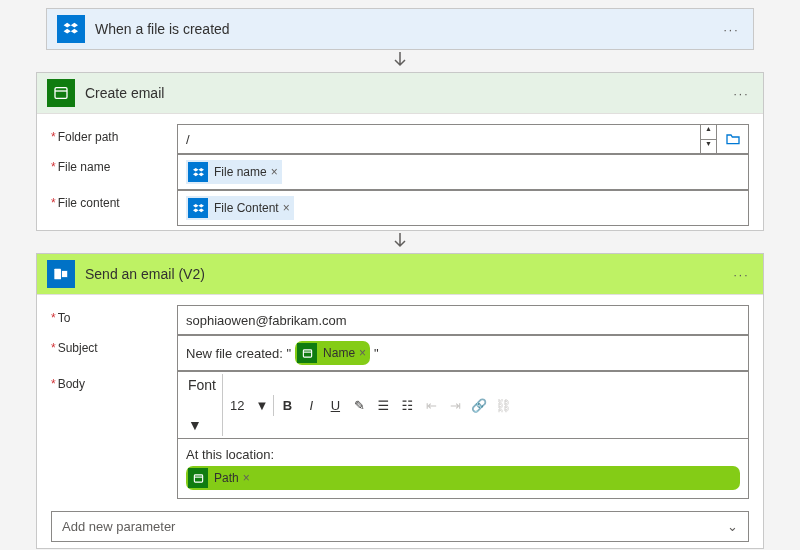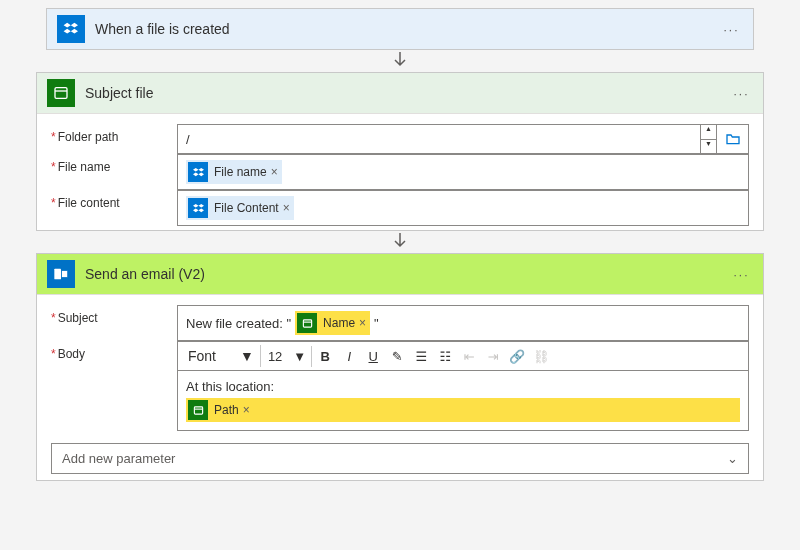--- a/index.html
+++ b/index.html
@@ -22,27 +22,27 @@
   .field-label { width: 126px; padding-top: 6px; font-size: 12px; }
   .req::before { content: "*"; color: #d13438; margin-right: 2px; }
   .field-value { flex: 1; }
   .input-wrap { display: flex; }
   .input-box { flex: 1; border: 1px solid #8a8886; padding: 5px 8px; min-height: 30px; display: flex; align-items: center; flex-wrap: wrap; gap: 4px; }
   .stepper { width: 16px; display: flex; flex-direction: column; border: 1px solid #8a8886; border-left: none; }
   .stepper div { flex: 1; font-size: 7px; text-align: center; line-height: 1; border-bottom: 1px solid #8a8886; cursor: pointer; }
   .stepper div:last-child { border-bottom: none; }
   .folder-btn { width: 32px; border: 1px solid #8a8886; border-left: none; display: flex; align-items: center; justify-content: center; cursor: pointer; color: #0078d4; }
   .token { display: inline-flex; align-items: center; background: #deecf9; padding: 2px 4px 2px 2px; font-size: 12px; }
-  .token-green { background: #fde047; }
+  .token-green { background: #84cc16; border-radius: 7px; }
   .token .tico { width: 20px; height: 20px; margin-right: 6px; display: flex; align-items: center; justify-content: center; }
   .token .tx { color: #605e5c; margin-left: 4px; cursor: pointer; }
   .footer-line { font-size: 11.5px; color: #605e5c; padding: 4px 14px 10px; }
   .footer-line a { color: #0078d4; cursor: pointer; }
   .toolbar { border: 1px solid #8a8886; display: flex; align-items: center; padding: 2px 4px; gap: 2px; }
-  .tb-font { border: none; font-size: 14px; padding: 3px 6px; display: flex; gap: 24px; border-right: 1px solid #c8c8c8; }
+  .tb-font { border: none; font-size: 14px; padding: 3px 6px; display: flex; gap: 24px; border-right: 1px solid #c8c8c8; flex-direction: column; }
   .tb-size { padding: 3px 5px; display: flex; gap: 11px; border-right: 1px solid #c8c8c8; font-size: 13px; }
   .tb-btn { width: 22px; height: 24px; display: flex; align-items: center; justify-content: center; cursor: pointer; color: #323130; }
   .tb-btn.dis { color: #c8c6c4; }
   .body-editor { border: 1px solid #8a8886; border-top: none; padding: 8px; min-height: 38px; display: flex; flex-wrap: wrap; gap: 4px; flex-direction: column; }
   .full-select { border: 1px solid #8a8886; padding: 7px 10px; display: flex; justify-content: space-between; margin: 8px 14px 6px; cursor: pointer; font-size: 13px; color: #605e5c; }
   svg { display: block; }
 </style>
 </head>
 <body>
 
@@ -67,21 +67,21 @@
   </div>
 
   <div class="card">
     <div class="card-header hdr-action-green">
       <div class="icon-box icon-green">
         <svg width="16" height="16" viewBox="0 0 24 24" fill="none" stroke="#fff" stroke-width="2">
             <rect x="3" y="4" width="18" height="16" rx="2"></rect>
             <path d="M3 9h18"></path>
           </svg>
       </div>
-      <div class="card-title">Subject file</div>
+      <div class="card-title">Create email</div>
       <div class="menu-dots">···</div>
     </div>
     <div class="card-body">
       <div class="field-row">
         <div class="field-label req">Folder path</div>
         <div class="field-value input-wrap">
           <div class="input-box">
               <span>/</span>
             </div>
           <div class="stepper">
@@ -142,20 +142,28 @@
         <svg width="16" height="16" viewBox="0 0 24 24" fill="#fff">
             <rect x="2" y="4" width="10" height="16" rx="1"></rect>
             <rect x="13" y="7" width="9" height="10" fill="#fff" stroke="#0072c6"></rect>
           </svg>
       </div>
       <div class="card-title">Send an email (V2)</div>
       <div class="menu-dots">···</div>
     </div>
     <div class="card-body">
       <div class="field-row">
+        <div class="field-label req">To</div>
+        <div class="field-value">
+            <div class="input-box">
+              <span>sophiaowen@fabrikam.com</span>
+            </div>
+          </div>
+      </div>
+      <div class="field-row">
         <div class="field-label req">Subject</div>
         <div class="field-value">
             <div class="input-box">
           <span>New file created: "</span>
           <span class="token token-green">
             <span class="tico icon-green">
                   <svg width="11" height="11" viewBox="0 0 24 24" fill="none" stroke="#fff" stroke-width="2.5">
                     <rect x="3" y="4" width="18" height="16" rx="2"></rect>
                     <path d="M3 9h18"></path>
                   </svg>

